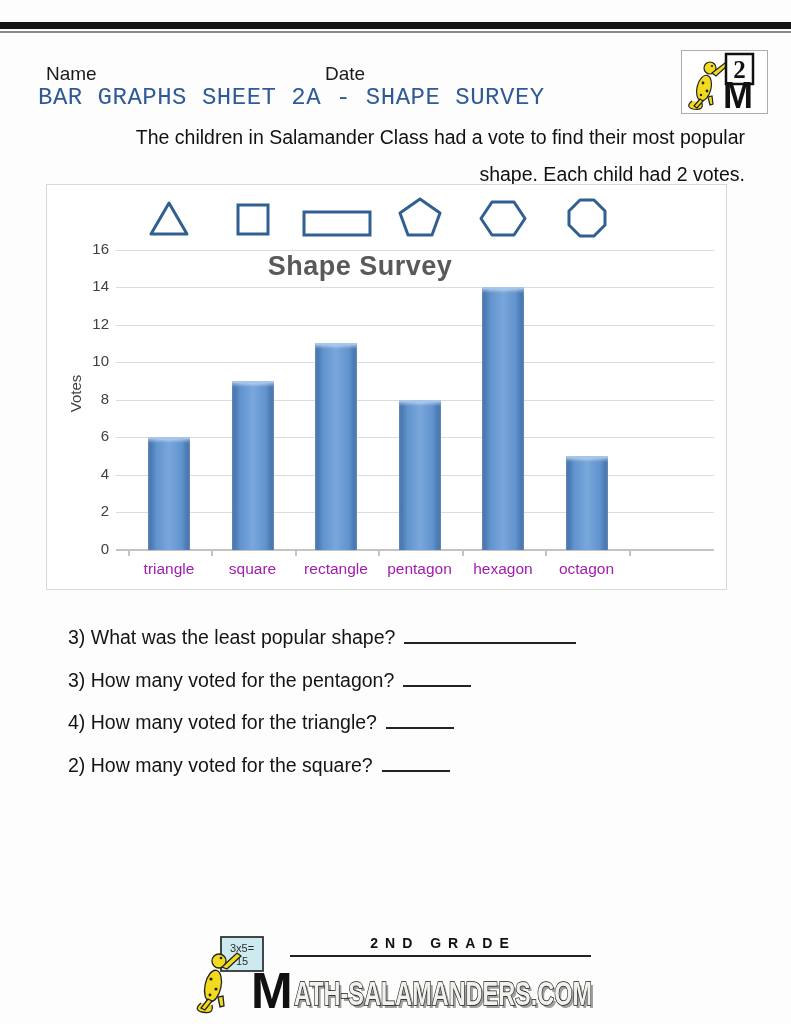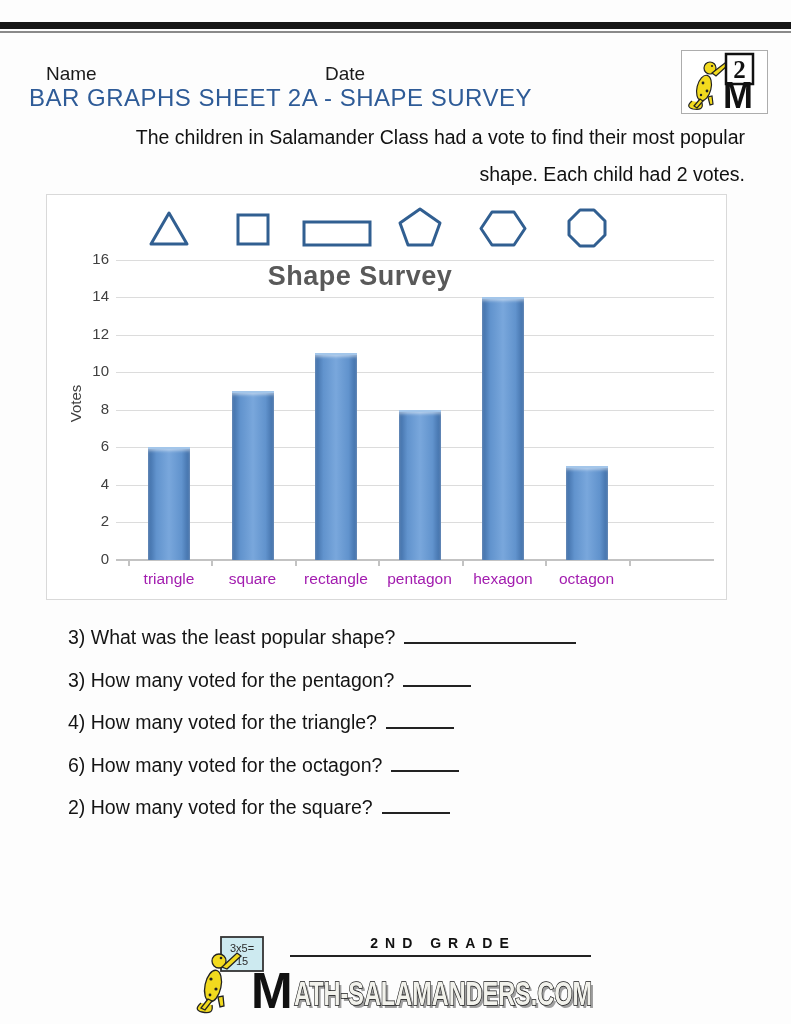--- a/index.html
+++ b/index.html
@@ -2,30 +2,30 @@
 <html><head>
 <meta charset="utf-8">
 <style>
   html,body{margin:0;padding:0;background:#ffffff;}
   .page{position:relative;width:791px;height:1024px;background:#fdfdfd;overflow:hidden;
         font-family:"Liberation Sans",sans-serif;color:#1c1c1c;}
   .top-rule-black{position:absolute;left:0;top:22px;width:791px;height:7px;background:#161616;}
   .top-rule-gray{position:absolute;left:0;top:31px;width:791px;height:2px;background:#8a8a8a;}
   .field-label{position:absolute;top:63px;font-size:19px;color:#1a1a1a;}
   .name-label{left:46px;} .date-label{left:325px;}
-  .sheet-title{position:absolute;left:29px;top:84px;font-family:Liberation Sans, sans-serif;
+  .sheet-title{position:absolute;left:38px;top:84px;font-family:Liberation Mono, monospace;
         font-size:24px;color:#2e5b97;letter-spacing:.5px;white-space:nowrap;}
   .intro{position:absolute;left:45px;top:119px;width:700px;font-size:19.5px;line-height:37px;color:#111;text-align:right;}
 
   
   .corner-logo{position:absolute;left:681px;top:50px;width:85px;height:62px;background:#fff;
         border:1px solid #adadad;}
 
   
-  .chart-panel{position:absolute;left:46px;top:194px;width:679px;height:404px;background:#fff;
+  .chart-panel{position:absolute;left:46px;top:184px;width:679px;height:404px;background:#fff;
         border:1.5px solid #d9d9d9;}
   .shape-icon{position:absolute;}
   .chart-title{position:absolute;left:163px;top:66px;width:300px;text-align:center;
         font-size:27px;font-weight:bold;color:#595959;letter-spacing:.5px;}
   .gridline{position:absolute;left:69px;width:598px;height:1px;background:#dcdcdc;}
   .baseline{position:absolute;left:69px;top:364px;width:598px;height:2px;background:#c3c3c3;}
   .ytick{position:absolute;width:40px;left:22px;text-align:right;font-size:15px;color:#404040;}
   .xtickmark{position:absolute;top:366px;width:2px;height:5px;background:#c3c3c3;}
   .xlabel{position:absolute;top:375px;width:84px;text-align:center;font-size:15.5px;color:#a21caf;}
   .votes-label{position:absolute;left:-2px;top:200px;width:60px;text-align:center;font-size:15px;color:#404040;
@@ -142,21 +142,20 @@
         <div class="xlabel" style="left: 330.5px;">pentagon</div>
         <div class="xlabel" style="left: 414px;">hexagon</div>
         <div class="xlabel" style="left: 497.5px;">octagon</div>
       </div>
   </div>
 
   <div class="questions">
     <div class="q-row"><span>3) What was the least popular shape?</span><span class="blank long"></span></div>
     <div class="q-row"><span>3) How many voted for the pentagon?</span><span class="blank short"></span></div>
     <div class="q-row"><span>4) How many voted for the triangle?</span><span class="blank short"></span></div>
-    <div class="q-row"><span>6) How many voted for the octagon?</span><span class="blank short"></span></div>
     <div class="q-row"><span>2) How many voted for the square?</span><span class="blank short"></span></div>
   </div>
 
   <div class="footer-logo">
     <svg width="405" height="88" viewBox="0 0 405 88">
 
       <rect x="28" y="6" width="42" height="34" fill="#cdeaf0" stroke="#333" stroke-width="1.8"></rect>
       <text x="49" y="21" text-anchor="middle" font-family="Liberation Sans,sans-serif" font-size="11" fill="#2b2b2b">3x5=</text>
       <text x="49" y="34" text-anchor="middle" font-family="Liberation Sans,sans-serif" font-size="11" fill="#2b2b2b">15</text>
 

